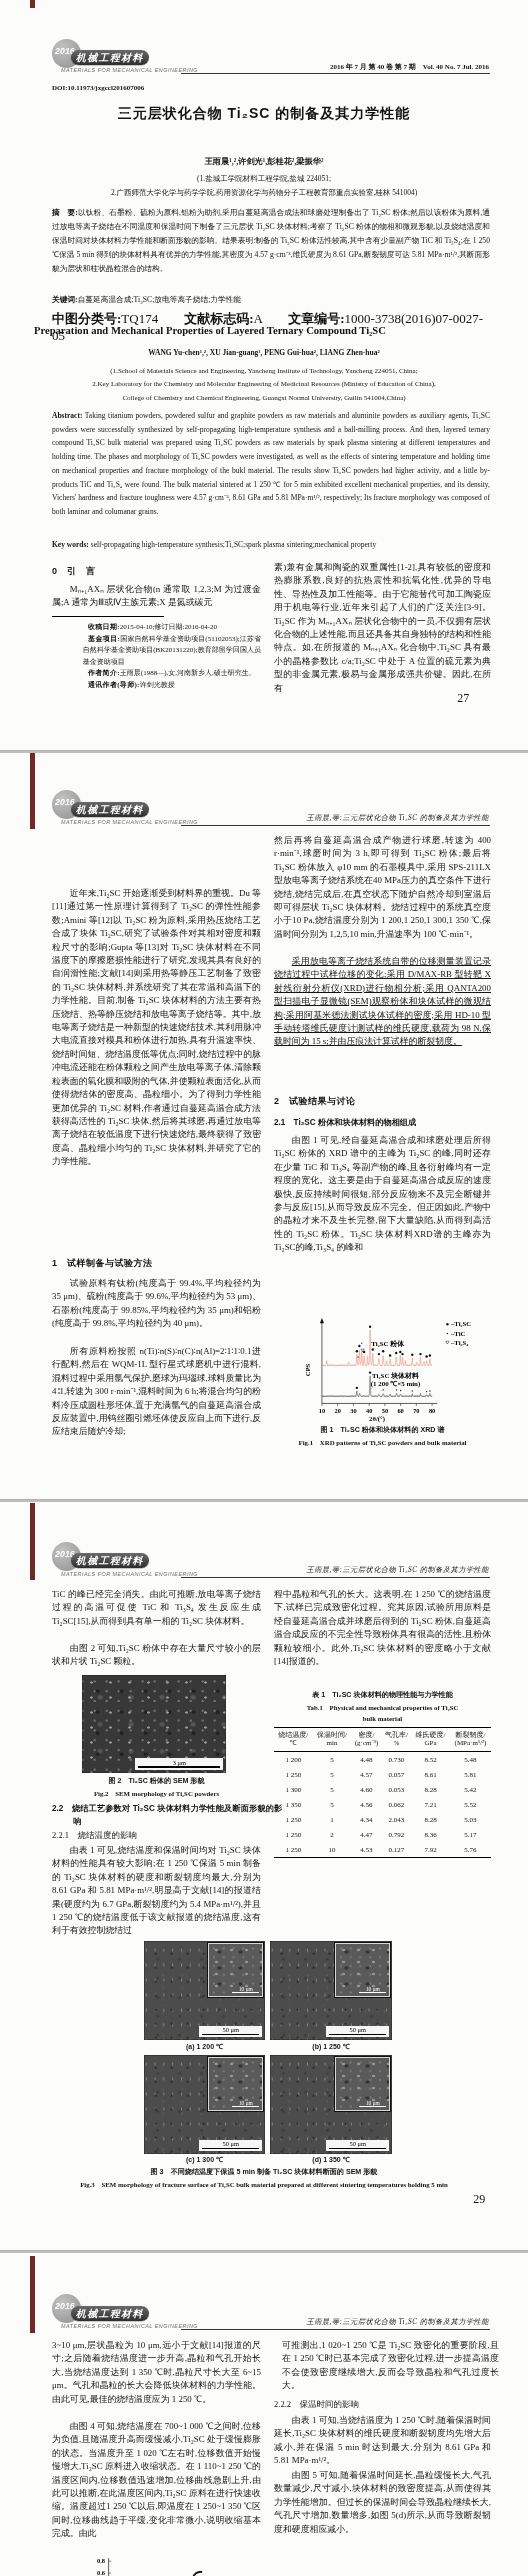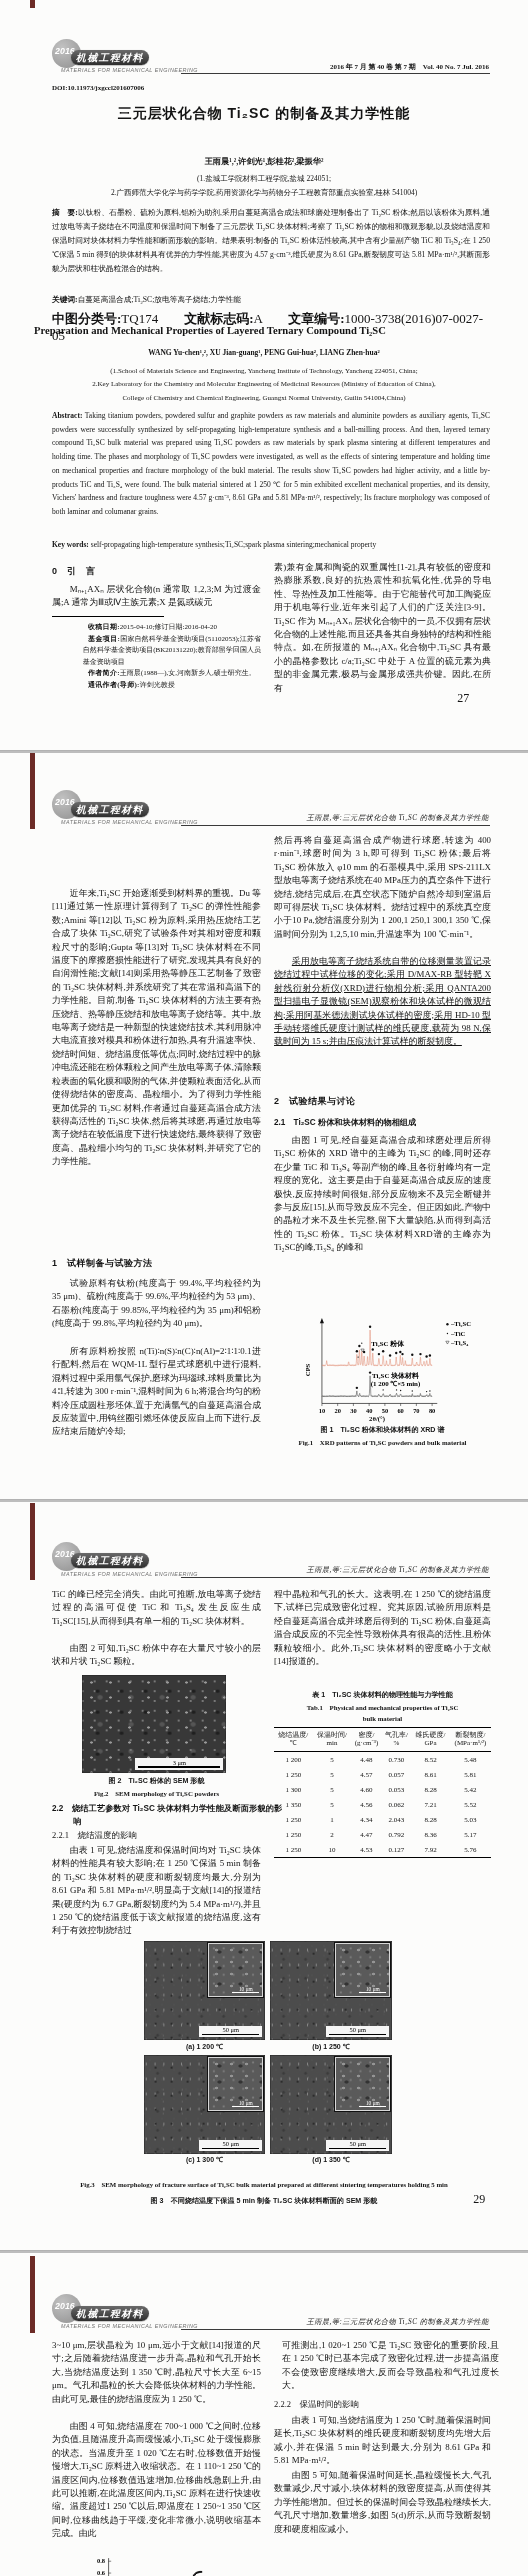--- a/index.html
+++ b/index.html
@@ -288,21 +288,21 @@
       </div>
       <div class="panel-label" style="position: absolute; left: 144px; top: 2155px; width: 121px;">(c) 1 300 ℃</div>
       <div class="sem abs" style="position: absolute; left: 270px; top: 2055px; width: 122px; height: 99px;">
         <div class="inset">
           <div class="iscale">10 μm<div class="ibar"></div></div>
         </div>
         <div class="scalebox" style="width: 57px;">50 μm<div class="bar" style="height:1.3px;"></div></div>
       </div>
       <div class="panel-label" style="position: absolute; left: 270px; top: 2155px; width: 122px;">(d) 1 350 ℃</div>
     </div>
-  <div class="abs cap" style="left:31px;top:2167px;width:466px;margin-top:29px;">图 3　不同烧结温度下保温 5 min 制备 Ti₂SC 块体材料断面的 SEM 形貌</div>
+  <div class="abs cap" style="left:31px;top:2167px;width:466px;">图 3　不同烧结温度下保温 5 min 制备 Ti₂SC 块体材料断面的 SEM 形貌</div>
   <div class="abs capen" style="left:31px;top:2180px;width:466px;">Fig.3　SEM morphology of fracture surface of Ti₂SC bulk material prepared at different sintering temperatures holding 5 min</div>
   <div class="abs pgnum" style="left:469px;top:2192px;width:20.6px;text-align:center;">29</div>
   <div class="abs sep" style="left:0;top:2250px;width:528px;height:3.1px;"></div>
 
   <div class="abs p" style="left:52px;top:2339px;width:209px;height:81px;">3~10 μm,层状晶粒为 10 μm,远小于文献[14]报道的尺寸;之后随着烧结温度进一步升高,晶粒和气孔开始长大,当烧结温度达到 1 350 ℃时,晶粒尺寸长大至 6~15 μm。气孔和晶粒的长大会降低块体材料的力学性能。由此可见,最佳的烧结温度应为 1 250 ℃。</div>
   <div class="abs p ind" style="left:52px;top:2420px;width:209px;height:134px;">由图 4 可知,烧结温度在 700~1 000 ℃之间时,位移为负值,且随温度升高而缓慢减小,Ti₂SC 处于缓慢膨胀的状态。当温度升至 1 020 ℃左右时,位移数值开始慢慢增大,Ti₂SC 原料进入收缩状态。在 1 110~1 250 ℃的温度区间内,位移数值迅速增加,位移曲线急剧上升,由此可以推断,在此温度区间内,Ti₂SC 原料在进行快速收缩。温度超过1 250 ℃以后,即温度在 1 250~1 350 ℃区间时,位移曲线趋于平缓,变化非常微小,说明收缩基本完成。由此</div>
   <div class="abs" id="disp-chart" style="left:70px;top:2554px;width:175px;height:104px;"><svg width="175" height="104" viewBox="0 0 340 202">
         <line x1="75" y1="160" x2="75" y2="8" stroke="#111" stroke-width="1.3"></line>
         <line x1="75" y1="160" x2="272" y2="160" stroke="#111" stroke-width="1.3"></line>
         <line x1="75" y1="14" x2="80" y2="14" stroke="#111" stroke-width="1"></line>

